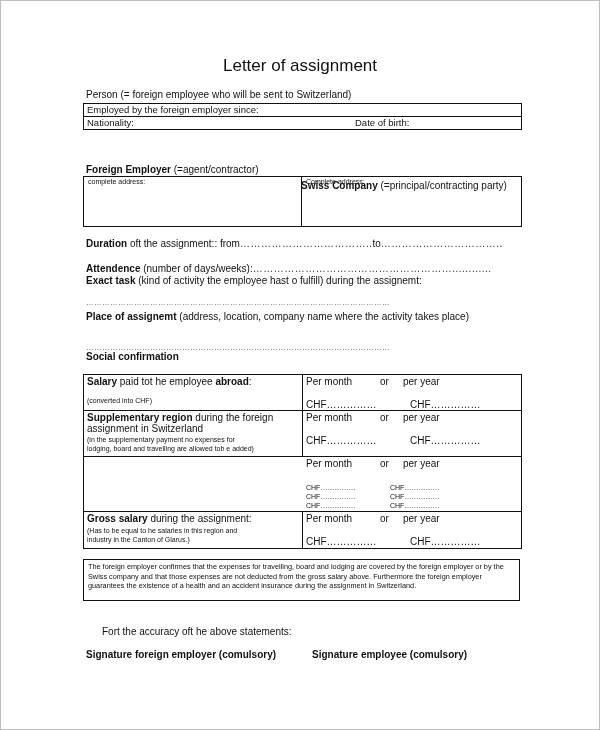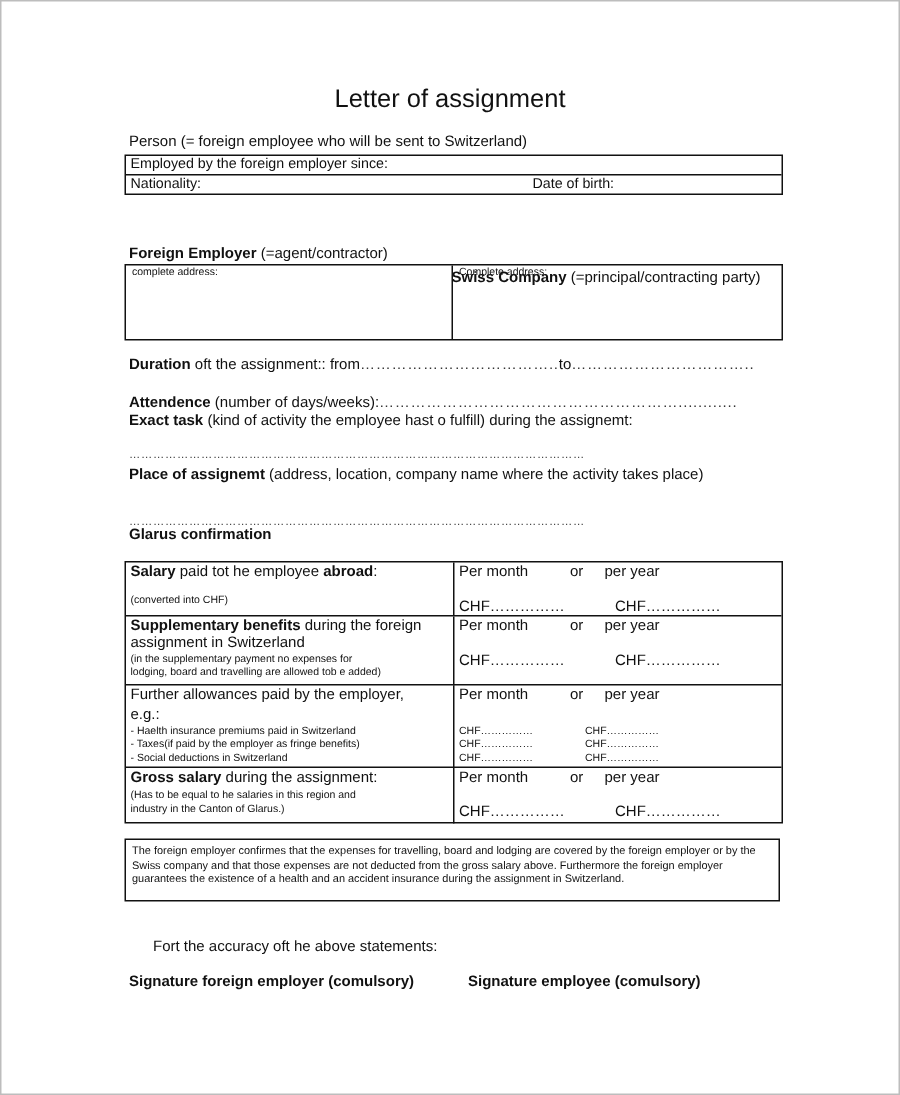--- a/index.html
+++ b/index.html
@@ -81,21 +81,21 @@
 <div class="abs small" style="left:86px; top:275px;">
   <b>Exact task</b><span> (kind of activity the employee hast o fulfill) during the assignemt:</span>
 </div>
 <div class="abs xs dots" style="left:86px; top:298px; width:432px; overflow:hidden;">……………………………………………………………………………………………………</div>
 
 <div class="abs small" style="left:86px; top:311px;">
   <b>Place of assignemt</b><span> (address, location, company name where the activity takes place)</span>
 </div>
 <div class="abs xs dots" style="left:86px; top:343px; width:432px; overflow:hidden;">……………………………………………………………………………………………………</div>
 
-<div class="abs small" style="left:86px; top:351px; font-weight:bold;">Glarus confirmation</div>
+<div class="abs small" style="left:86px; top:351px; font-weight:bold;">Social confirmation</div>
 
 <div class="stable">
 
   <div class="srow first" style="top:0; height:35px;">
     <div class="lcell">
       <div class="t small" style="left:3px; top:1px;">
         <b>Salary</b><span> paid tot he employee </span><b>abroad</b><span>:</span>
       </div>
       <div class="t tiny" style="left:3px; top:22px;">(converted into CHF)</div>
     </div>
@@ -104,43 +104,36 @@
       <div class="t small" style="left:77px; top:1px;">or</div>
       <div class="t small" style="left:100px; top:1px;">per year</div>
       <div class="t small" style="left:3px; top:24px;">CHF……………</div>
       <div class="t small" style="left:107px; top:24px;">CHF……………</div>
     </div>
   </div>
 
   <div class="srow" style="top:35px; height:46px;">
     <div class="lcell">
       <div class="t small" style="left:3px; top:1px;">
-        <b>Supplementary benefits</b><span> during the foreign</span>
+        <b>Supplementary region</b><span> during the foreign</span>
       </div>
       <div class="t small" style="left:3px; top:12px;">assignment in Switzerland</div>
       <div class="t tiny" style="left:3px; top:25px;">(in the supplementary payment no expenses for</div>
       <div class="t tiny" style="left:3px; top:34px;">lodging, board and travelling are allowed tob e added)</div>
     </div>
     <div class="rcell">
       <div class="t small" style="left:3px; top:1px;">Per month</div>
       <div class="t small" style="left:77px; top:1px;">or</div>
       <div class="t small" style="left:100px; top:1px;">per year</div>
       <div class="t small" style="left:3px; top:24px;">CHF……………</div>
       <div class="t small" style="left:107px; top:24px;">CHF……………</div>
     </div>
   </div>
 
   <div class="srow" style="top:81px; height:55px;">
-    <div class="lcell">
-      <div class="t small" style="left:3px; top:1px;">Further allowances paid by the employer,</div>
-      <div class="t small" style="left:3px; top:14px;">e.g.:</div>
-      <div class="t tiny" style="left:3px; top:27px;">- Haelth insurance premiums paid in Switzerland</div>
-      <div class="t tiny" style="left:3px; top:36px;">- Taxes(if paid by the employer as fringe benefits)</div>
-      <div class="t tiny" style="left:3px; top:45px;">- Social deductions in Switzerland</div>
-    </div>
     <div class="rcell">
       <div class="t small" style="left:3px; top:1px;">Per month</div>
       <div class="t small" style="left:77px; top:1px;">or</div>
       <div class="t small" style="left:100px; top:1px;">per year</div>
       <div class="t tiny" style="left:3px; top:27px;">CHF……………</div>
       <div class="t tiny" style="left:87px; top:27px;">CHF……………</div>
       <div class="t tiny" style="left:3px; top:36px;">CHF……………</div>
       <div class="t tiny" style="left:87px; top:36px;">CHF……………</div>
       <div class="t tiny" style="left:3px; top:45px;">CHF……………</div>
       <div class="t tiny" style="left:87px; top:45px;">CHF……………</div>

